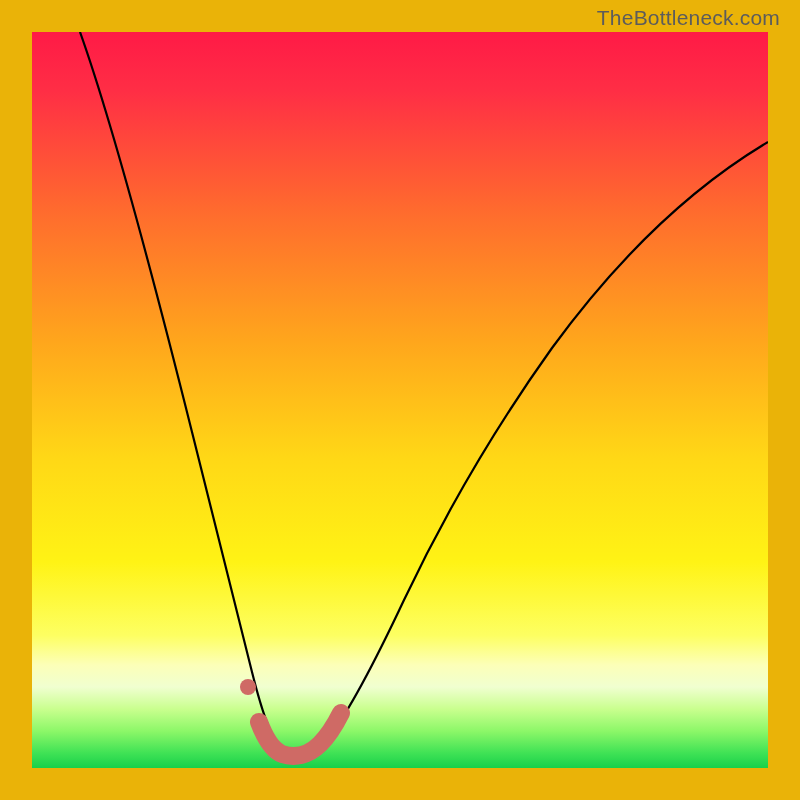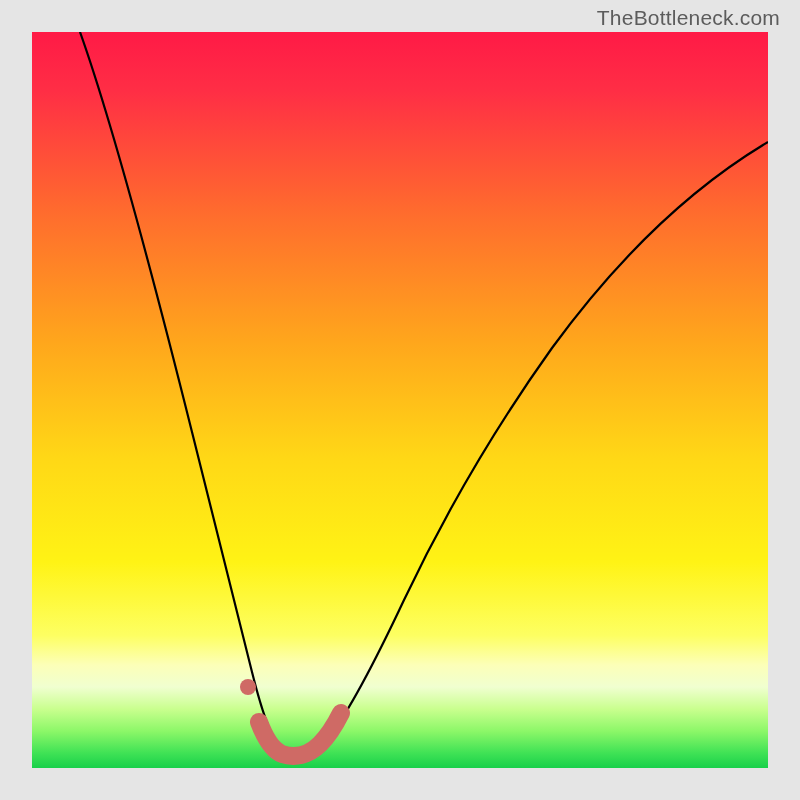--- a/index.html
+++ b/index.html
@@ -10,21 +10,21 @@
     background: #000;
     overflow: hidden;
     font-family: Arial, Helvetica, sans-serif;
   }
   .frame {
     position: absolute;
     top: 0;
     left: 0;
     width: 800px;
     height: 800px;
-    background: #e5e5e5;
+    background: #eab308;
   }
   .plot-area {
     position: absolute;
     top: 32px;
     left: 32px;
     width: 736px;
     height: 736px;
     
   }
   .watermark {

